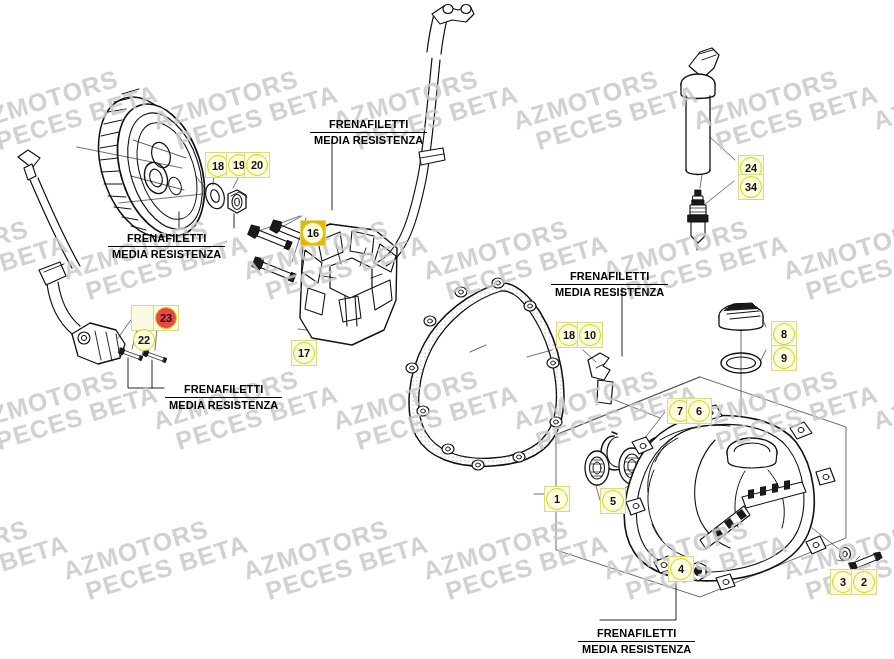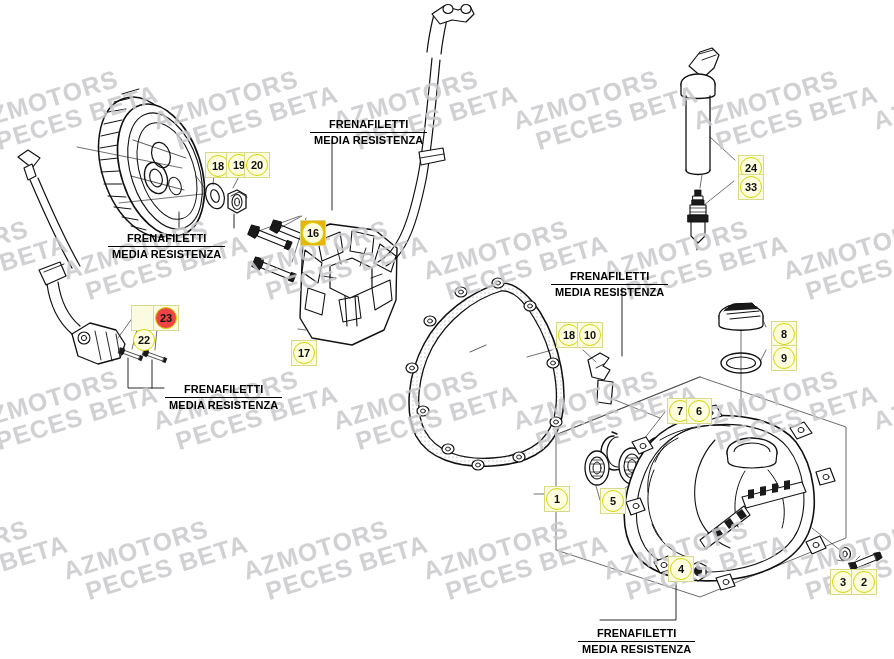--- a/index.html
+++ b/index.html
@@ -615,21 +615,21 @@
       <div class="badge w1" title="pickup-screws" style="left: 131px; top: 305px; background: rgb(251, 251, 226);">
         <div class="circ" style="background: rgb(255, 255, 224); border-color: rgb(212, 212, 0); margin-top: 44px;">22</div>
       </div>
       <div class="badge w1" title="pickup-screws" style="left: 153px; top: 305px; background: rgb(251, 251, 226);">
         <div class="circ" style="background: #ef4444; border-color: rgb(212, 212, 0);">23</div>
       </div>
       <div class="badge w1" title="spark-plug-cap" style="left: 738px; top: 155px; background: rgb(251, 251, 226);">
         <div class="circ" style="background: rgb(255, 255, 224); border-color: rgb(212, 212, 0);">24</div>
       </div>
       <div class="badge w1" title="spark-plug" style="left: 738px; top: 174px; background: rgb(251, 251, 226);">
-        <div class="circ" style="background: rgb(255, 255, 224); border-color: rgb(212, 212, 0);">33</div>
+        <div class="circ" style="background: rgb(255, 255, 224); border-color: rgb(212, 212, 0);">34</div>
       </div>
       <div class="badge w1" title="gasket" style="left: 556px; top: 322px; background: rgb(251, 251, 226);">
         <div class="circ" style="background: rgb(255, 255, 224); border-color: rgb(212, 212, 0);">18</div>
       </div>
       <div class="badge w1" title="breather" style="left: 577px; top: 322px; background: rgb(251, 251, 226); align-items: center;">
         <div class="circ" style="background: rgb(255, 255, 224); border-color: rgb(212, 212, 0);">10</div>
       </div>
       <div class="badge w1" title="oil-cap" style="left: 771px; top: 321px; background: rgb(251, 251, 226);">
         <div class="circ" style="background: rgb(255, 255, 224); border-color: rgb(212, 212, 0);">8</div>
       </div>

